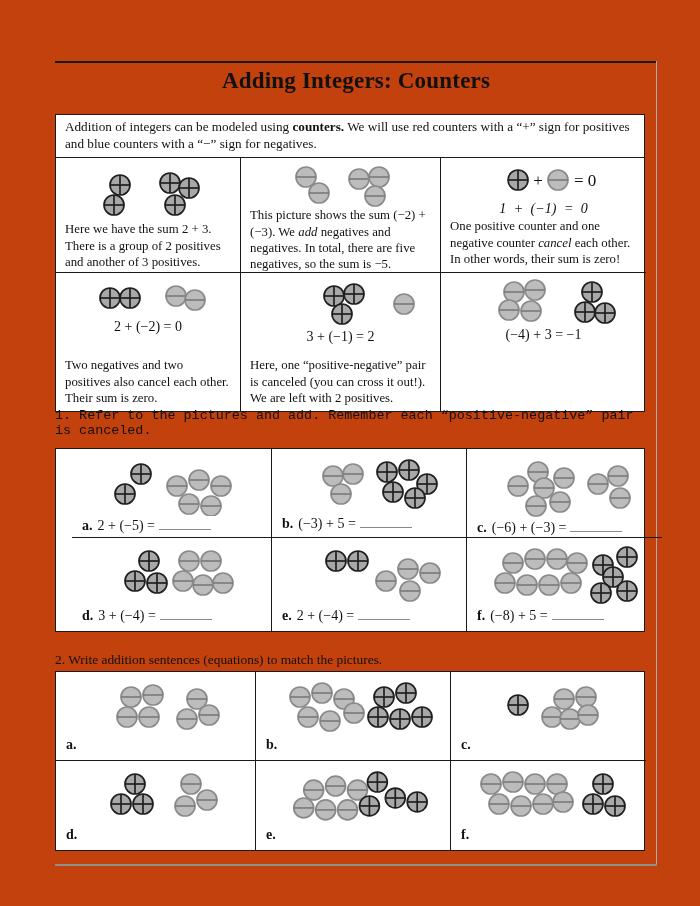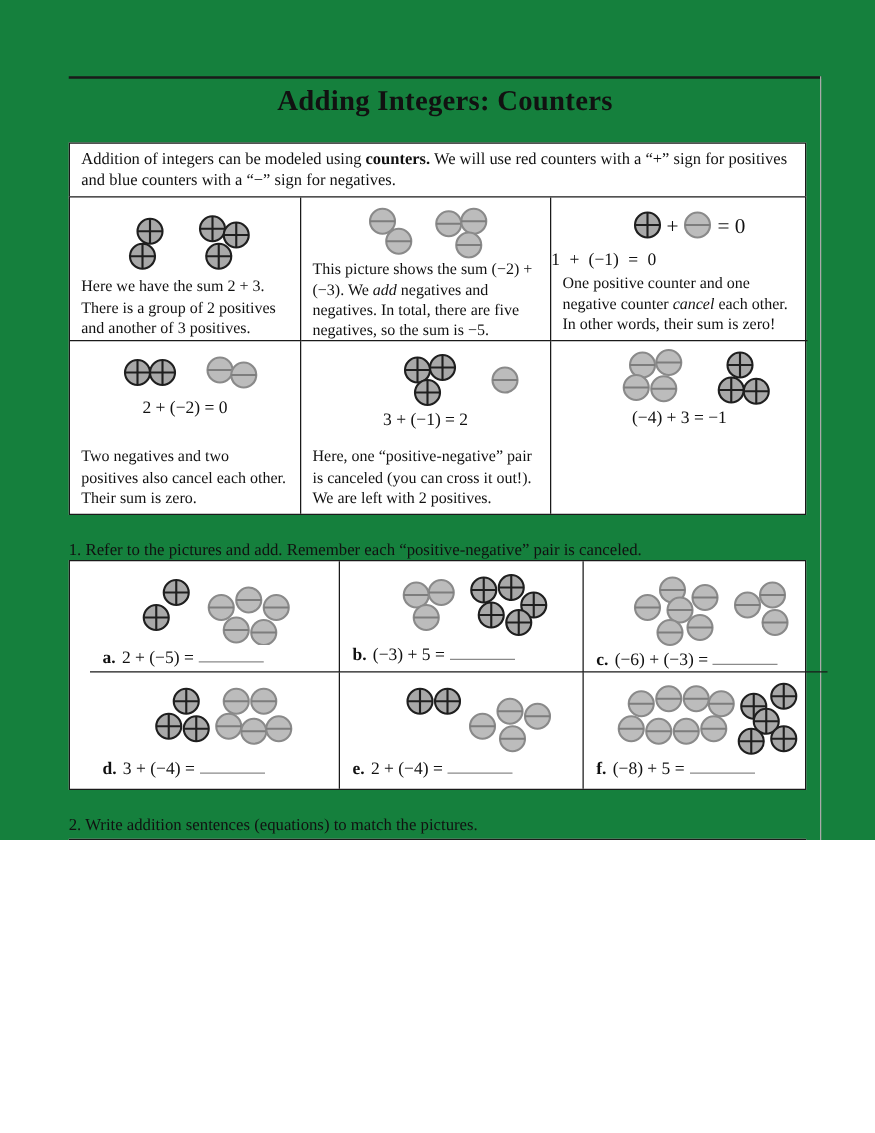--- a/index.html
+++ b/index.html
@@ -1,16 +1,16 @@
 <!DOCTYPE html>
 <html><head>
 <meta charset="utf-8">
 <style>
   html,body{margin:0;padding:0;background:#fff;}
-  .sheet{position:relative;width:700px;height:672px;background:#15803d;overflow:hidden;
+  .sheet{position:relative;width:700px;height:906px;background:#c2410c;overflow:hidden;
          font-family:"Liberation Serif","DejaVu Serif",serif;color:#111;}
   .rule{position:absolute;left:55px;width:602px;height:2px;}
   .rule.top{top:61px;background:#1a1a1a;}
   .rule.bottom{top:864px;background:#8f8f8f;}
   .edge-line{position:absolute;left:656px;top:61px;width:1px;height:805px;background:#aaa;}
   .title{position:absolute;left:55px;top:68px;width:602px;text-align:center;
          font-size:23px;font-weight:bold;letter-spacing:.2px;}
   .block{position:absolute;left:55px;top:114px;width:590px;box-sizing:border-box;}
   .intro{box-sizing:border-box;border:1.6px solid #1a1a1a;padding:3px 9px 5px 9px;
          font-size:13.2px;line-height:1.32;background:#fff;}
@@ -20,23 +20,23 @@
   .grid .cell:nth-child(3n){border-right:none;}
   .grid .cell:nth-child(n+4){border-bottom:none;}
   .examples{margin-top:-1.6px;grid-template-columns:185px 200px 205px;grid-template-rows:115px 138px;}
   .exgrid1{position:absolute;left:55px;top:448px;width:590px;
            grid-template-columns:200px 195px 195px;grid-template-rows:89px 93px;padding-left:16px;}
   .exgrid2{position:absolute;left:55px;top:671px;width:590px;
            grid-template-columns:200px 195px 195px;grid-template-rows:89px 89px;}
   .pic{display:flex;justify-content:center;margin-top:5px;flex:0 0 auto;}
   .txt{margin:auto 0 5px 0;padding:0 9px;font-size:12.8px;line-height:1.28;}
   .eq{text-align:center;font-size:14px;margin-top:3px;}
-  .subeq{font-size:14px;margin-top:4px;word-spacing:4px;}
+  .subeq{text-align:center;font-size:14px;margin-top:4px;word-spacing:4px;font-style:italic;}
   .heading{position:absolute;left:55px;width:595px;font-size:13.4px;}
-  .h1{top:432px;} .h2{top:652px;}
+  .h1{top:408px;font-family:Liberation Mono, monospace;} .h2{top:652px;}
   .ansline{margin-top:auto;padding:0 6px 7px 10px;font-size:14px;white-space:nowrap;}
   .ansline b{margin-right:5px;}
   .blank{display:inline-block;width:52px;height:.95em;border-bottom:1.6px solid #8a8a8a;margin-left:4px;}
 </style>
 </head>
 <body>
 
 <div class="sheet">
   <div class="rule top"></div>
   <div class="edge-line"></div>

